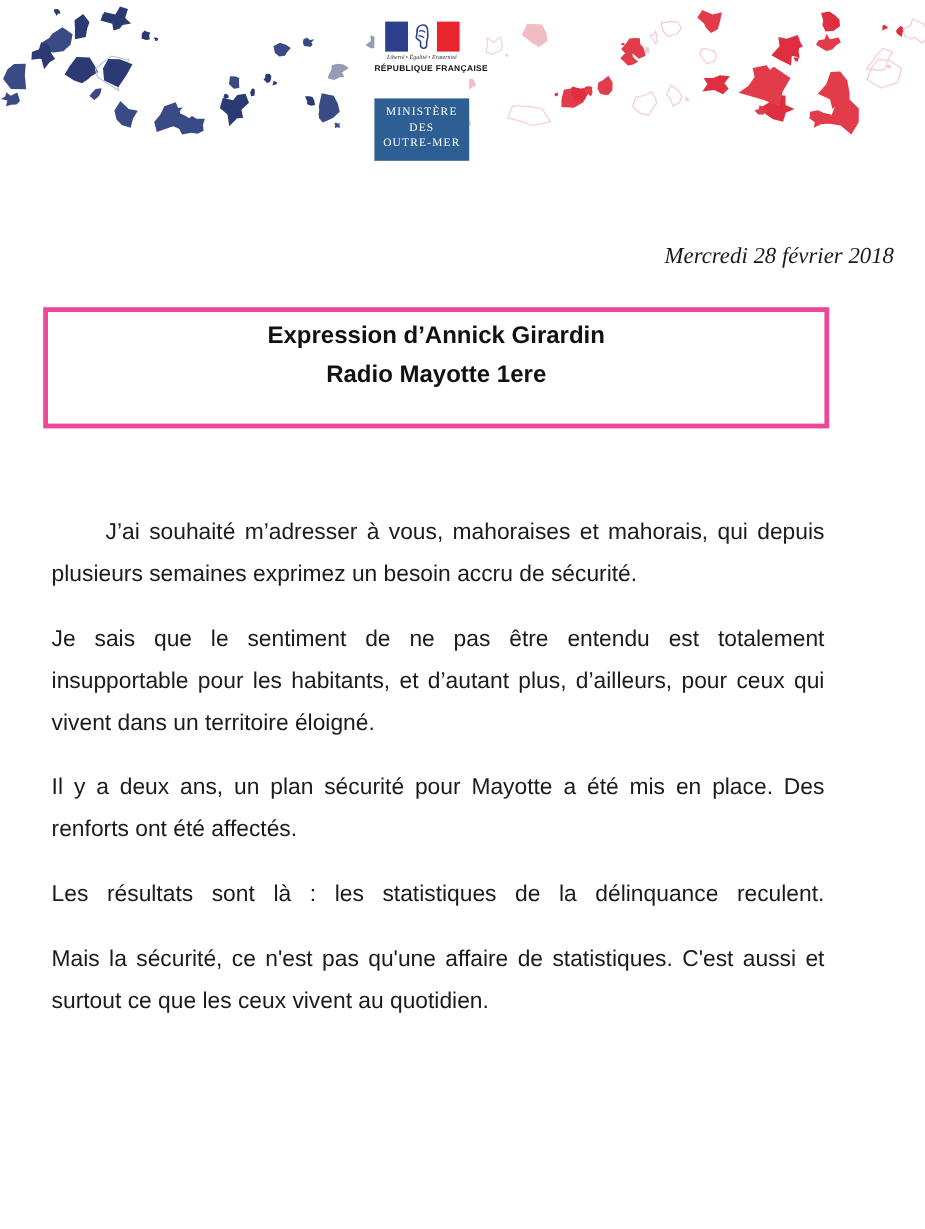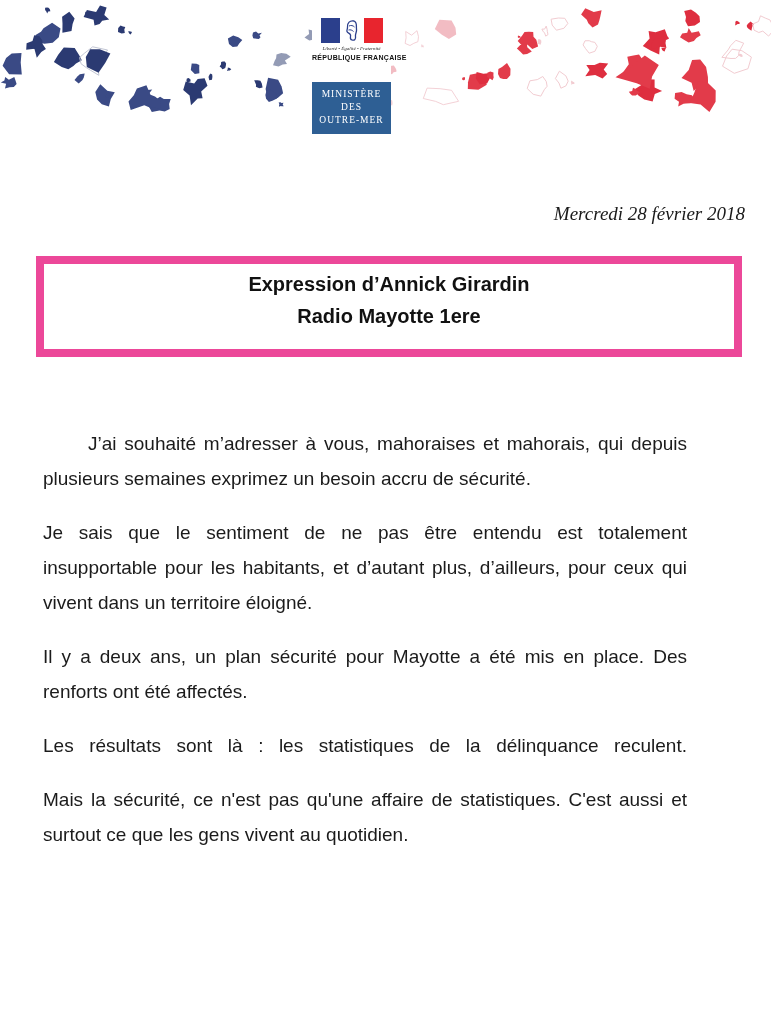--- a/index.html
+++ b/index.html
@@ -44,22 +44,22 @@
     padding:6px 1px 7px 1px;
   }
   
   .date-line{
     position:absolute;top:203px;right:26px;
     font-family:"Liberation Serif", serif;font-style:italic;
     font-size:19px;color:#1a1a1a;text-align:center;
   }
   
   .title-box{
-    position:absolute;left:36px;top:256px;width:706px;height:101px;
-    box-sizing:border-box;border:8px solid #ec4899;
+    position:absolute;left:36px;top:256px;width:655px;height:101px;
+    box-sizing:border-box;border:4px solid #ec4899;
     text-align:center;color:#111;
     font-weight:bold;font-size:20px;line-height:32px;
     padding-top:4px;
   }
   
   .doc-body{
     position:absolute;left:43px;top:426px;width:644px;
     font-size:19px;line-height:35px;color:#1b1b1b;
     text-align:justify;
   }
@@ -186,16 +186,16 @@
   <div class="title-box">
     <div>Expression d’Annick Girardin</div>
     <div>Radio Mayotte 1ere</div>
   </div>
 
   <div class="doc-body">
     <p class="p-indent">J’ai souhaité m’adresser à vous, mahoraises et mahorais, qui depuis plusieurs semaines exprimez un besoin accru de sécurité.</p>
     <p>Je sais que le sentiment de ne pas être entendu est totalement insupportable pour les habitants, et d’autant plus, d’ailleurs, pour ceux qui vivent dans un territoire éloigné.</p>
     <p>Il y a deux ans, un plan sécurité pour Mayotte a été mis en place. Des renforts ont été affectés.</p>
     <p class="p-stretch">Les résultats sont là : les statistiques de la délinquance reculent.</p>
-    <p>Mais la sécurité, ce n'est pas qu'une affaire de statistiques. C'est aussi et surtout ce que les gens vivent au quotidien.</p>
+    <p>Mais la sécurité, ce n'est pas qu'une affaire de statistiques. C'est aussi et surtout ce que les ceux vivent au quotidien.</p>
   </div>
 
 </div>
 
 </body></html>

